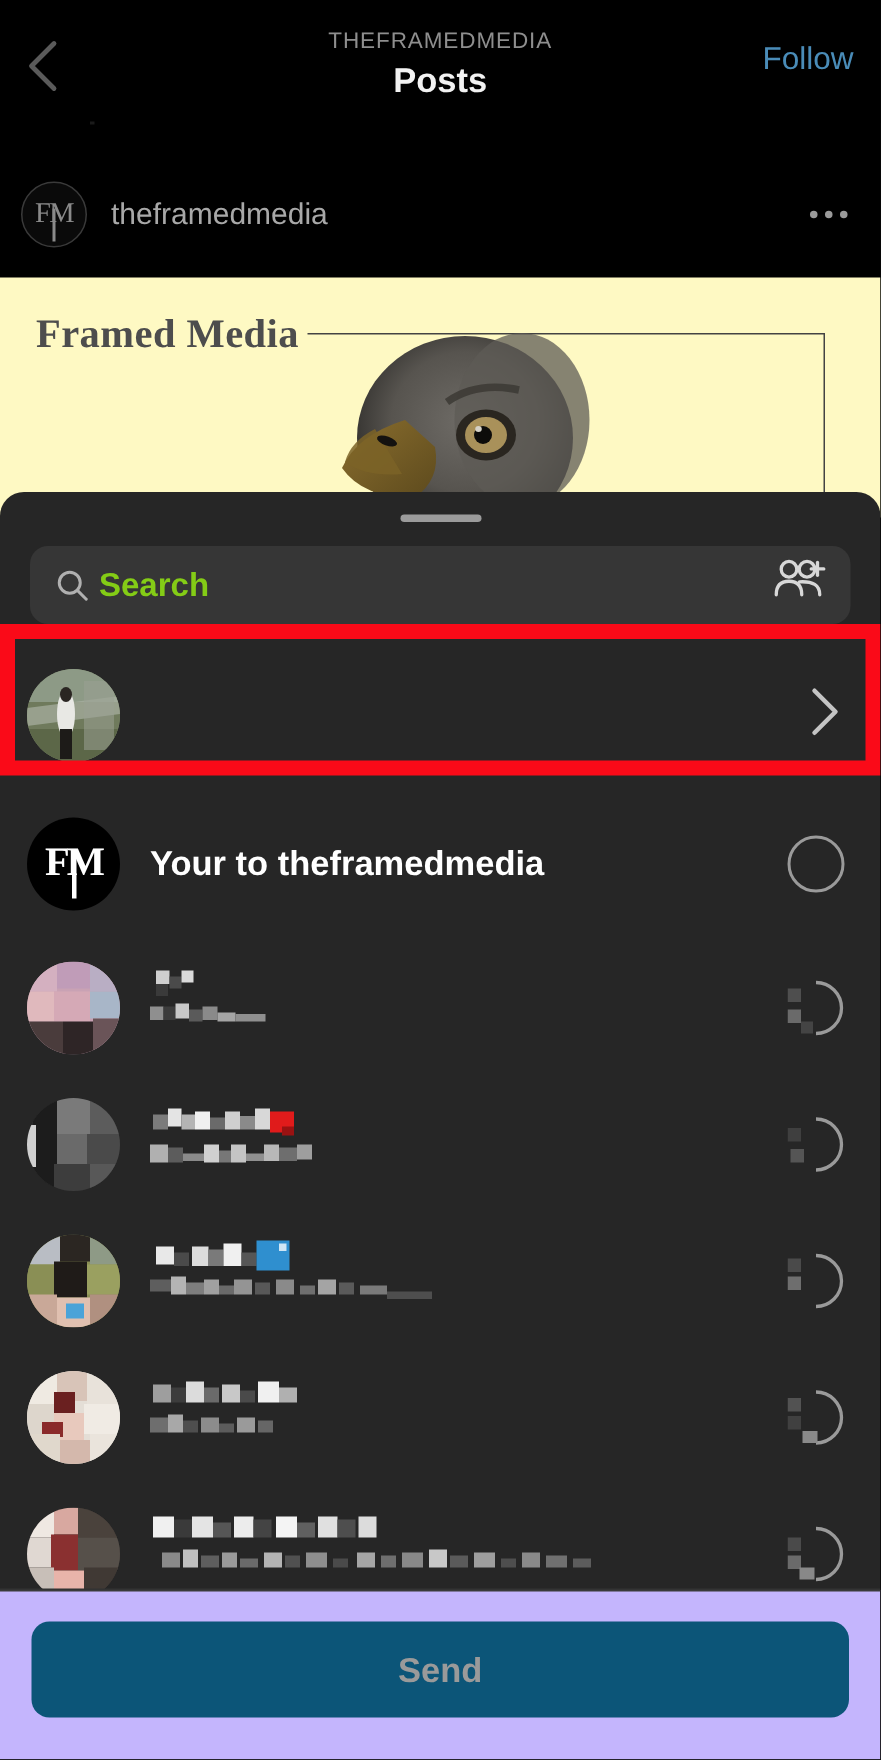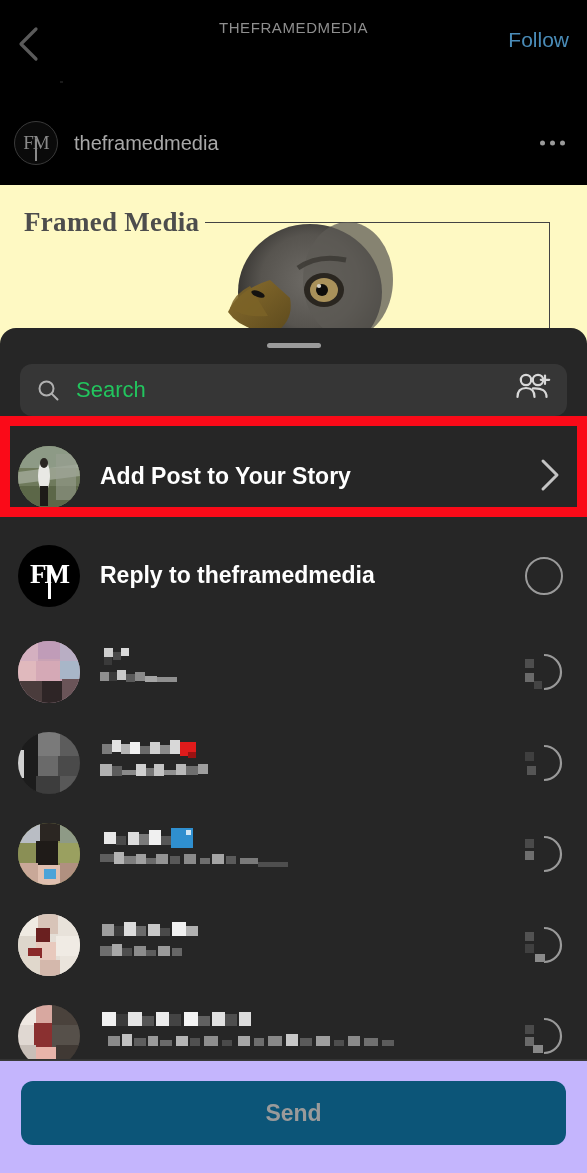--- a/index.html
+++ b/index.html
@@ -98,21 +98,21 @@
   }
 
   .search-wrap {
     position: absolute; left: 20px; top: 36px; width: 547px; height: 52px;
   }
   .search-field {
     width: 100%; height: 100%; background: #363636; border-radius: 12px;
     display: flex; align-items: center; padding: 0 16px;
   }
   .search-placeholder {
-    margin-left: 16px; font-size: 22px; color: #22c55e;
+    margin-left: 6px; font-size: 22px; color: #84cc16; font-weight: bold;
   }
   .add-people-icon {
     position: absolute; right: 12px; top: 50%; transform: translateY(-50%);
   }
 
   
   .row {
     position: absolute; left: 0; width: 587px; display: flex;
     align-items: center; padding-left: 18px;
   }
@@ -181,20 +181,21 @@
 <div class="screen">
 
   <div class="nav-bar">
     <div class="back-chevron">
       <svg width="22" height="36" viewBox="0 0 22 36">
         <path d="M19 3 L4 18 L19 33" fill="none" stroke="#5a5a5a" stroke-width="3.2" stroke-linecap="round" stroke-linejoin="round"></path>
       </svg>
     </div>
     <div class="nav-titles">
       <div class="nav-eyebrow">THEFRAMEDMEDIA</div>
+      <div class="nav-title">Posts</div>
     </div>
     <div class="follow-btn">Follow</div>
     <div class="nav-hairline"></div>
   </div>
 
   <div class="post-head">
     <div class="fm-avatar-sm">
       <span class="mono">FM</span>
       <span class="stem"></span>
     </div>
@@ -267,34 +268,33 @@
           <rect y="0" width="62" height="22" fill="#8d9a86"></rect>
           <rect y="22" width="62" height="18" fill="#6f7a5c"></rect>
           <rect y="40" width="62" height="22" fill="#5c6748"></rect>
           <path d="M0 26 L62 18 L62 30 L0 38 Z" fill="#a9b0a2" opacity=".7"></path>
           <ellipse cx="26" cy="30" rx="6" ry="16" fill="#e8e8e4"></ellipse>
           <ellipse cx="26" cy="17" rx="4" ry="5" fill="#2a2622"></ellipse>
           <rect x="22" y="40" width="8" height="20" fill="#1d1b18"></rect>
           <rect x="38" y="8" width="20" height="46" fill="#9aa094" opacity=".55"></rect>
         </svg>
       </div>
-      <div class="row-label">Add Post to Your Story</div>
       <div class="chevron-right">
         <svg width="22" height="34" viewBox="0 0 22 34">
           <path d="M4 3 L18 17 L4 31" fill="none" stroke="#c4c4c4" stroke-width="3" stroke-linecap="round" stroke-linejoin="round"></path>
         </svg>
       </div>
     </div>
 
     <div class="row" style="top:200px; height:95px;">
       <div class="fm-logo">
         <span class="mono">FM</span>
         <span class="stem"></span>
       </div>
-      <div class="row-label">Reply to theframedmedia</div>
+      <div class="row-label">Your to theframedmedia</div>
       <div class="select-circle"></div>
     </div>
 
     <div class="row" style="top:298px; height:91px;">
       <div class="row-avatar">
         <svg width="62" height="62" viewBox="0 0 62 62">
           <rect width="62" height="62" fill="#c9a2b4"></rect>
           <rect x="0" y="0" width="20" height="20" fill="#d4b0c0"></rect>
           <rect x="20" y="0" width="22" height="18" fill="#c09cb8"></rect>
           <rect x="42" y="0" width="20" height="20" fill="#b9aec4"></rect>

